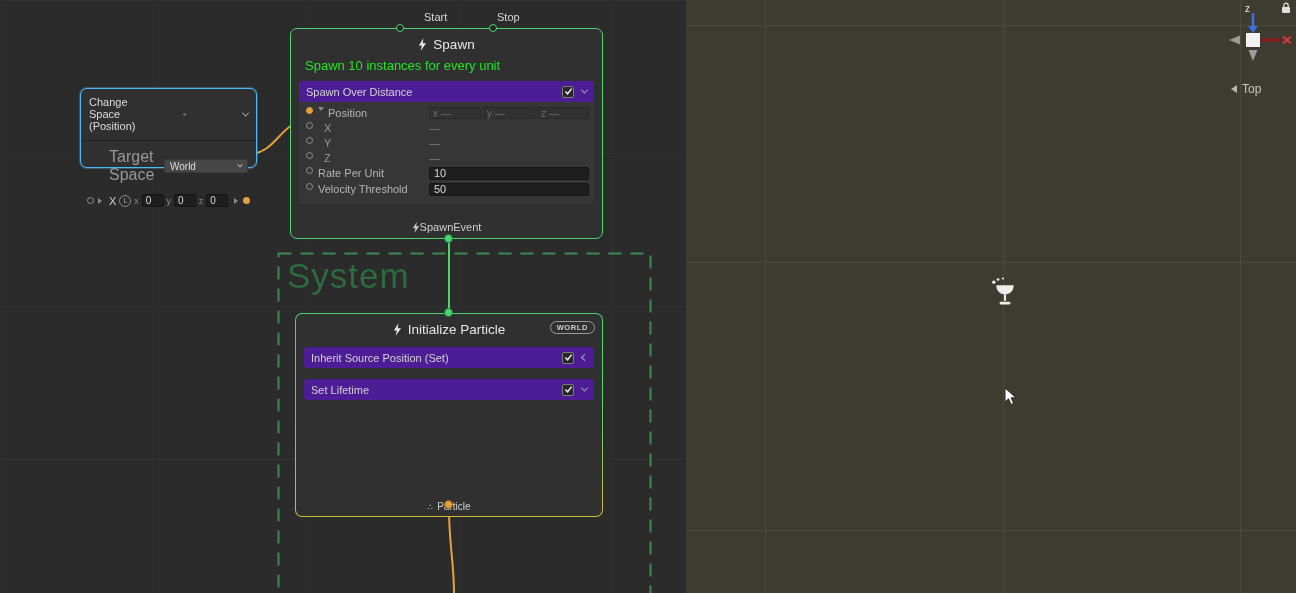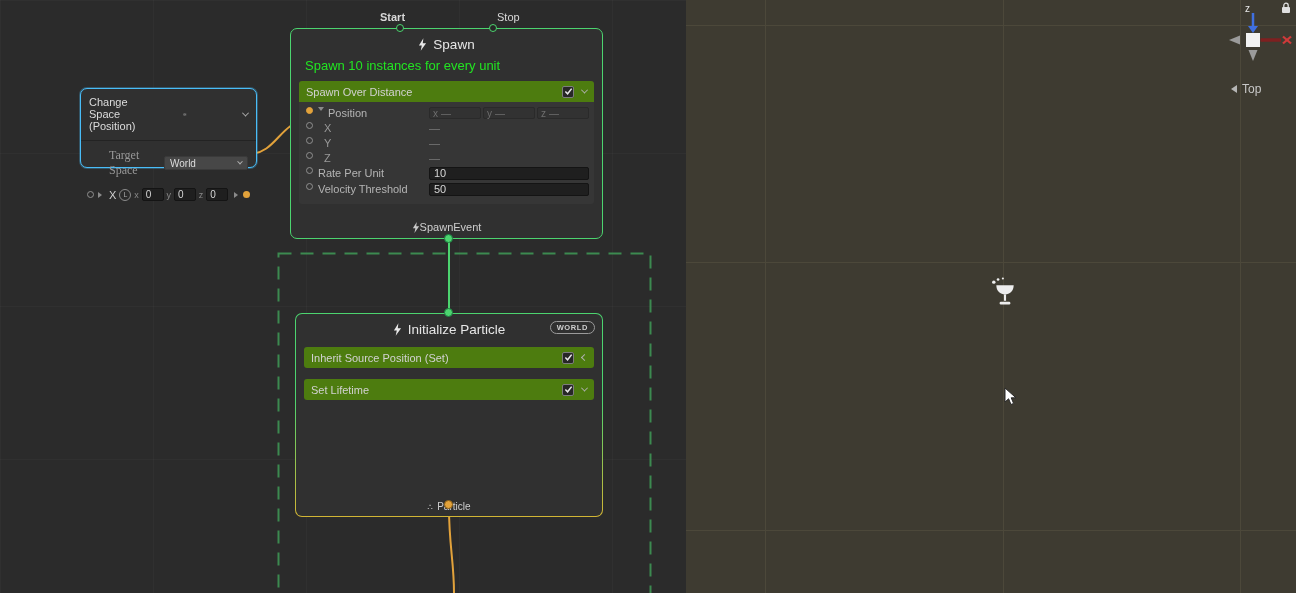--- a/index.html
+++ b/index.html
@@ -22,21 +22,21 @@
   .spawn-node { left:290px; top:28px; width:313px; height:211px; border:1px solid #4cd46f; }
   .cs-node { left:80px; top:88px; width:177px; height:80px; border:1px solid #49bdf8; box-shadow:0 0 0 1px rgba(73,189,248,0.30); }
   .init-wrap { position:absolute; left:295px; top:313px; width:308px; height:204px; padding:1px; border-radius:7px;
     background:linear-gradient(180deg,#4cd46f 0%,#4cd46f 42%,#d2b534 100%); }
   .init-inner { position:relative; width:100%; height:100%; border-radius:6px; background:#303030; }
 
   .node-title { display:flex; justify-content:center; align-items:center; gap:6px; padding-top:8px; color:#e6e6e6; font-size:13.5px; }
   .annotation { margin:6px 14px 0; color:#22e422; font-size:13px; }
 
   .block { margin:8px 8px 0; border-radius:3px; overflow:hidden; background:#363636; }
-  .block-header { display:flex; align-items:center; height:21px; background:#4d7c0f; padding:0 7px; font-size:11px; color:#d2d2d2; }
+  .block-header { display:flex; align-items:center; height:21px; background:#4c1d95; padding:0 7px; font-size:11px; color:#d2d2d2; }
   .bh-title { flex:1; }
   .block-body { padding:5px 5px 5px 7px; }
 
   .prow { display:flex; align-items:flex-start; height:15px; font-size:11px; color:#b4b4b4; }
   .prow.tall { height:16px; }
   .sub { color:#999; margin-left:6px; }
   .pport { flex:none; width:7px; height:7px; border-radius:50%; border:1px solid #8f8f8f; margin-right:5px; background:transparent; }
   .pport.on { background:#e2a23b; border-color:#e2a23b; }
   .valzone { margin-left:auto; width:160px; display:flex; align-items:center; }
   .field { background:#1f1f1f; border:1px solid #141414; border-radius:2px; height:13px; line-height:11px; font-size:11px; color:#d6d6d6; padding:0 4px; }
@@ -61,21 +61,21 @@
   .badge { position:absolute; top:7px; right:7px; border:1px solid #9a9a9a; border-radius:8px; padding:1px 6px; font-size:7.5px; font-weight:bold; letter-spacing:0.6px; color:#cfcfcf; }
 
   .irow { display:flex; align-items:center; height:19px; padding:0 5px 0 7px; font-size:11px; color:#b4b4b4; }
   .indent { margin-left:18px; }
 
   
   .cs-header { display:flex; align-items:center; padding:7px 8px 5px; font-size:11px; color:#dcdcdc;gap:48px; }
   .cs-title { flex:1; }
   .cs-divider { height:1px; background:#232323; margin:3px 0 0; }
   .cs-row1 { display:flex; align-items:center; margin:7px 8px 0 28px; }
-  .cs-row1 .lbl { font-size:12px; color:#989898; flex:1;font-family:Liberation Serif, serif; }
+  .cs-row1 .lbl { font-size:16px; color:#989898; flex:1; }
   .dropdown { width:84px; height:14px; background:#474747; border:1px solid #3a3a3a; border-radius:2px; display:flex; align-items:center; font-size:10px; color:#dcdcdc; padding:0 5px; }
   .cs-row2 { display:flex; align-items:center; margin:10px 6px 0; gap:3px; }
   .axis-letter { font-size:9px; color:#8a8a8a; }
   .axis-field { width:23px; height:13px; background:#1f1f1f; border:1px solid #141414; border-radius:2px; font-size:10px; color:#d6d6d6; padding:0 3px; line-height:11px; }
   .spacer { flex:1; }
   .out-dot { flex:none; width:7px; height:7px; border-radius:50%; background:#e2a23b; }
 
   
   .port { position:absolute; border-radius:50%; }
   .port.flow-in { width:8px; height:8px; background:#262626; border:1px solid #4cd46f; }
@@ -97,22 +97,23 @@
 
   <div class="graph-panel">
 
     <svg class="wires" width="686" height="593">
       <rect x="278.5" y="253.5" width="372" height="400" fill="none" stroke="#3c8a50" stroke-width="2" stroke-dasharray="13 9"></rect>
       <path d="M250,154 C276,153 280,123 306,120" fill="none" stroke="#e2a23b" stroke-width="2"></path>
       <path d="M449,242 L449,310" fill="none" stroke="#4cd46f" stroke-width="2"></path>
       <path d="M449,508 C449,545 454,562 454,593" fill="none" stroke="#e2a23b" stroke-width="2"></path>
     </svg>
 
-
-    <div class="flow-label" style="left:380px; top:11px;font-weight:bold;">Start</div>
+    <div class="system-label">System</div>
+
+    <div class="flow-label" style="left:424px; top:11px;">Start</div>
     <div class="flow-label" style="left:497px; top:11px;">Stop</div>
 
     <div class="node spawn-node">
       <div class="node-title">
         <svg width="9" height="13" viewBox="0 0 10 14">
             <path d="M6 0 L1 8 L4.2 8 L3 14 L9 5.5 L5.3 5.5 Z" fill="#e8e8e8"></path>
           </svg>
         <span>Spawn</span>
       </div>
       <div class="annotation">Spawn 10 instances for every unit</div>

